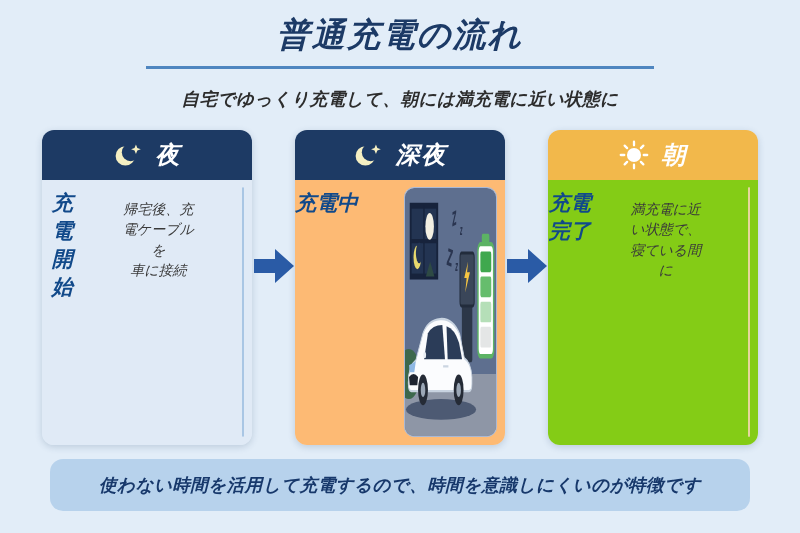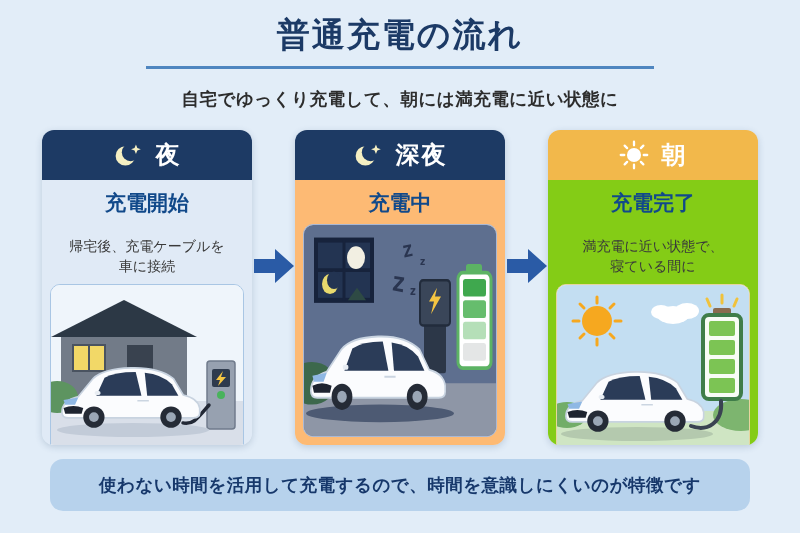--- a/index.html
+++ b/index.html
@@ -1,39 +1,39 @@
 <!DOCTYPE html>
 <html lang="ja"><head>
 <meta charset="utf-8">
 <style>
   * { margin:0; padding:0; box-sizing:border-box; }
   html,body { background:#e2edf8; }
   body { font-family:"Liberation Sans","DejaVu Sans",sans-serif; }
-  .page { position:relative; width:800px; height:533px; background:#e2edf8; overflow:hidden; margin:0 auto; }
+  .page { position:relative; width:800px; height:533px; background:#e2edf8; overflow:hidden; margin:0 auto;font-style:italic; }
 
   .page-title { margin-top:13px; text-align:center; font-size:33px; font-weight:bold;
                 color:#1c3a66; letter-spacing:2px; }
   .title-divider { width:508px; height:3px; background:#4f86c0; margin:8px auto 0; border:none; }
   .page-subtitle { text-align:center; font-size:17.5px; font-weight:bold; color:#2d2d2d;
                    margin-top:18px; letter-spacing:0.5px; }
 
   .flow { display:flex; justify-content:space-between; align-items:flex-start;
           padding:0 42px; margin-top:19px; }
 
   .panel { width:210px; height:315px; border-radius:12px; overflow:hidden;
            display:flex; flex-direction:column;
            box-shadow:0 2px 7px rgba(40,70,110,0.20); }
   .panel-header { height:50px; flex:0 0 50px; display:flex; align-items:center;
                   justify-content:center; gap:13px; }
   .panel-header.night { background:#1d3a64; }
   .panel-header.morning { background:#f2b84b; }
   .time-label { font-size:24px; font-weight:bold; color:#ffffff; letter-spacing:2px; }
   .header-icon { display:flex; align-items:center; }
 
-  .panel-body { flex:1; display:flex; flex-direction:column; }
+  .panel-body { flex:1; display:flex; flex-direction:row;gap:38px; }
   .panel-body.p1 { background:#e0eaf6; }
   .panel-body.p2 { background:#fdba74; }
   .panel-body.p3 { background:#84cc16; }
 
   .step-heading { text-align:center; margin-top:9px; font-size:21px; font-weight:bold; color:#11498a; }
   .step-desc { text-align:center; margin-top:19px; font-size:14px; line-height:1.45;
                color:#3a3a3a; font-weight:500; white-space:pre-line; }
 
   .illus { flex:1; margin:7px 8px 8px; border-radius:10px; overflow:hidden;
            border:1px solid #a9c6e4; background:#eef4fb; }

